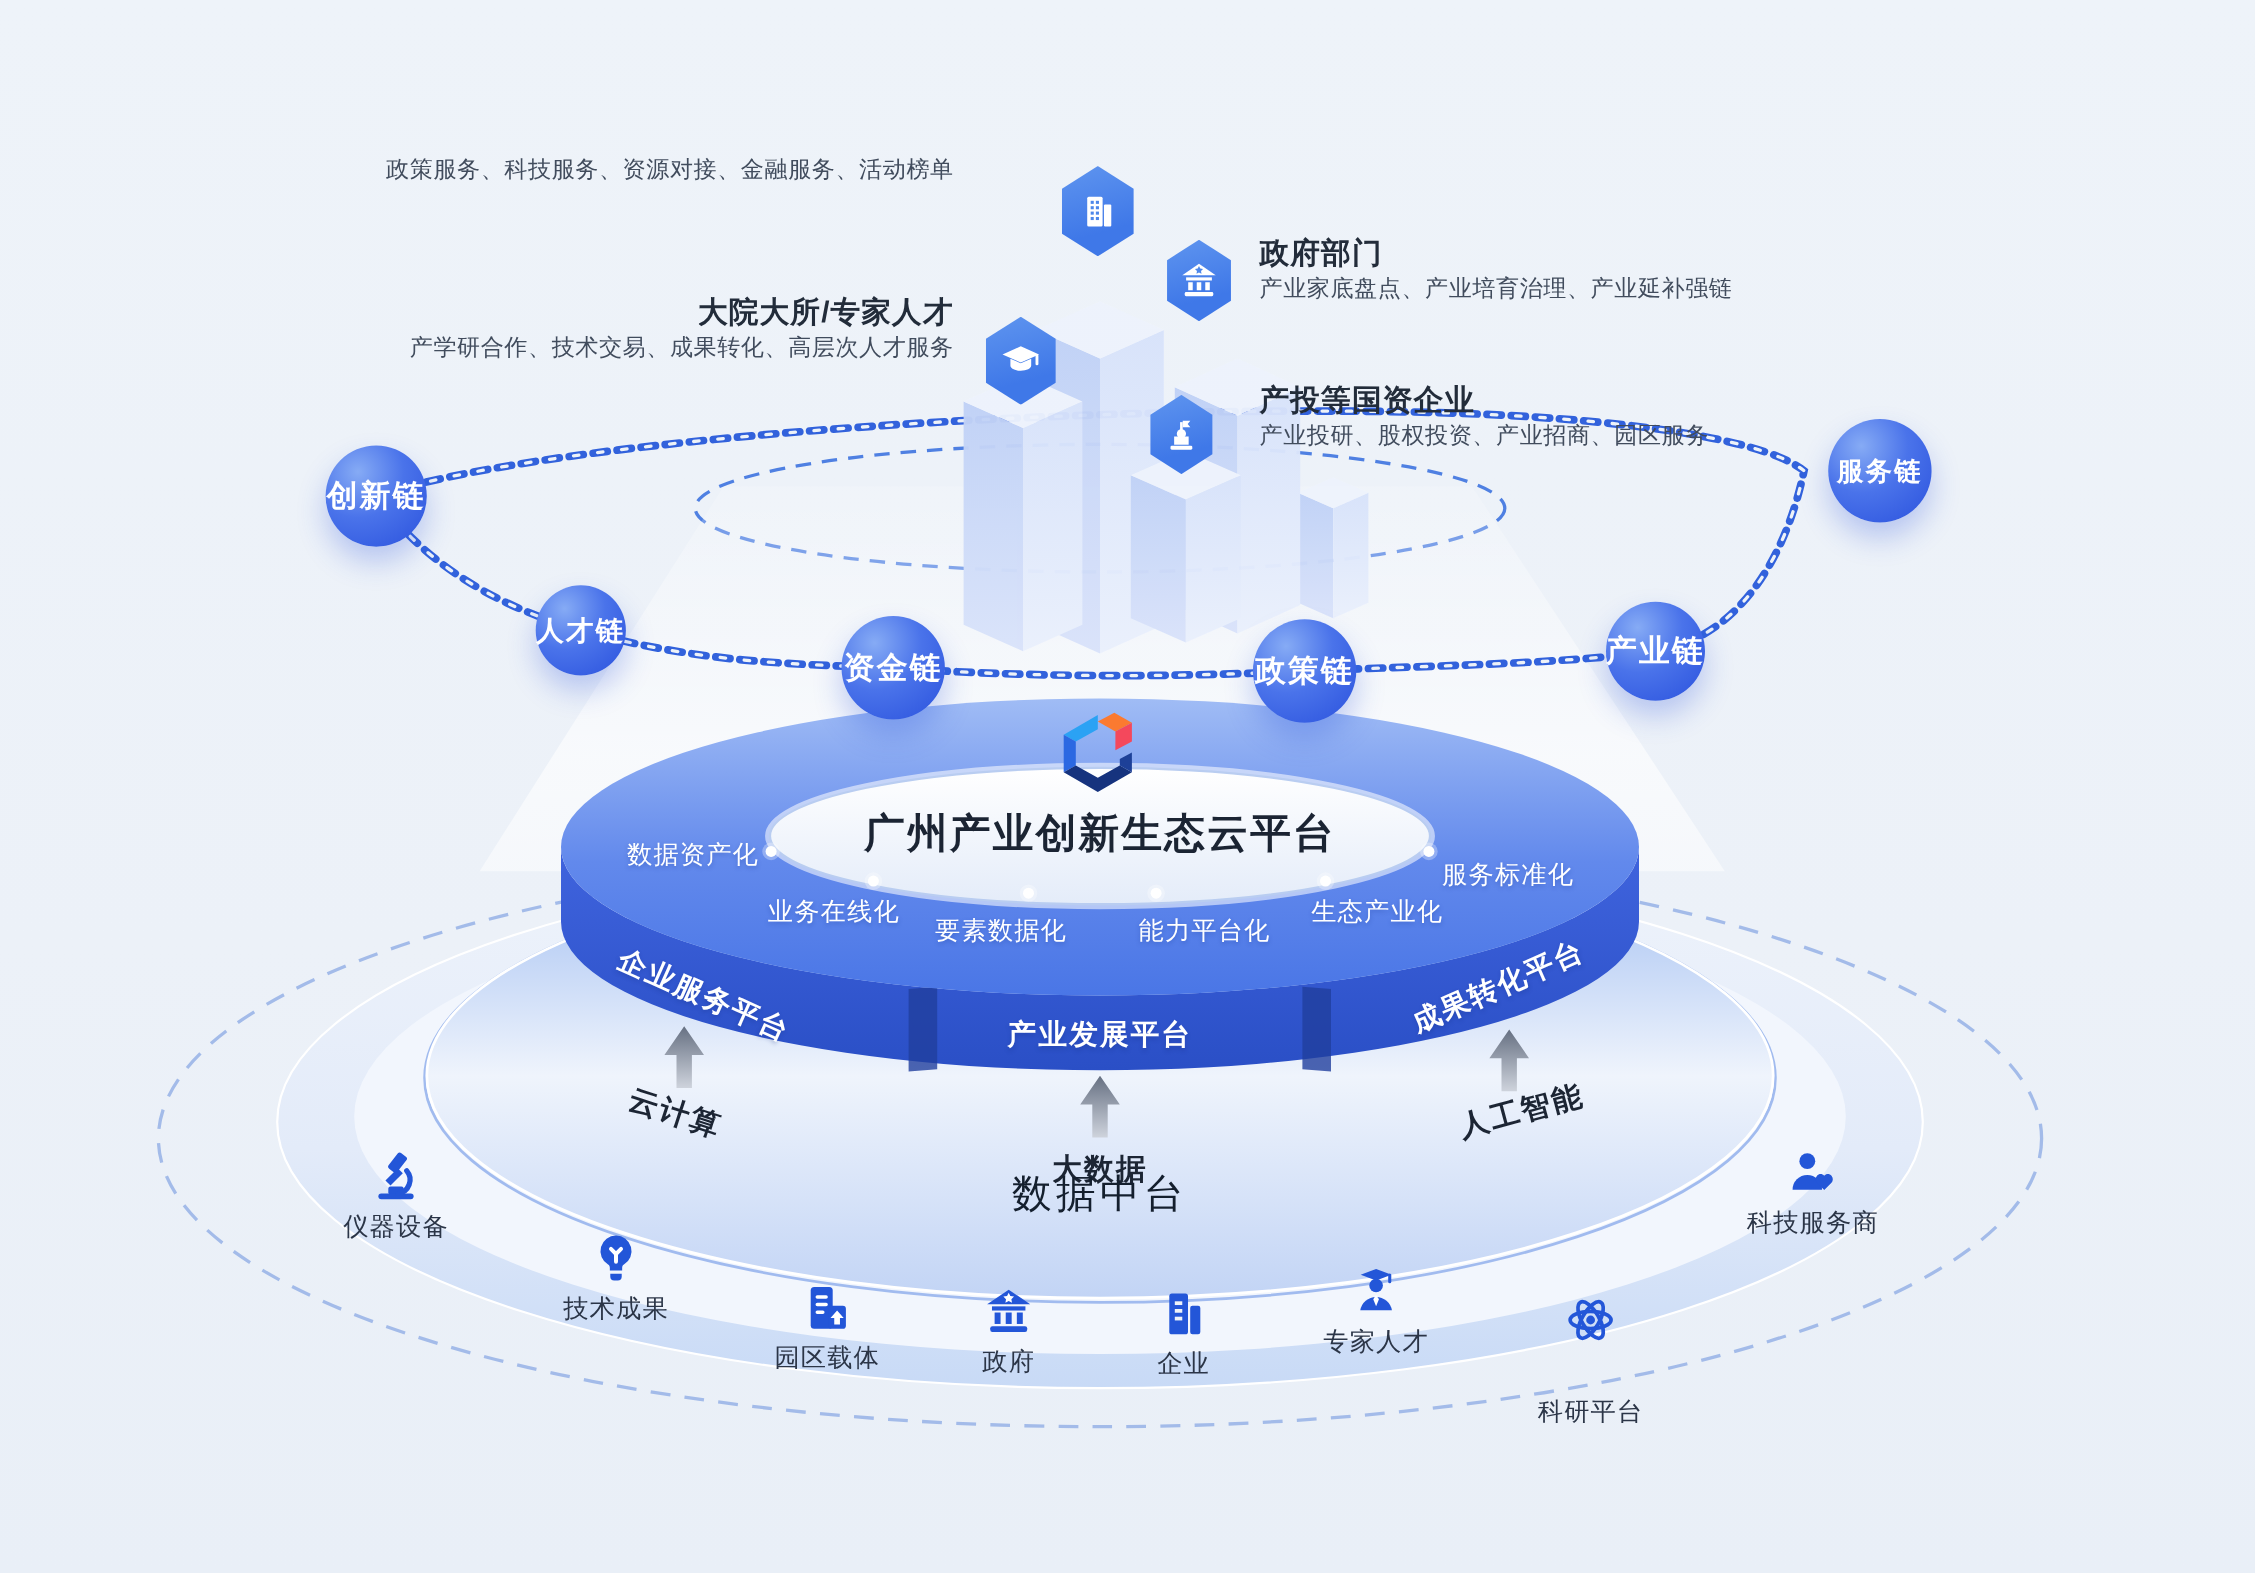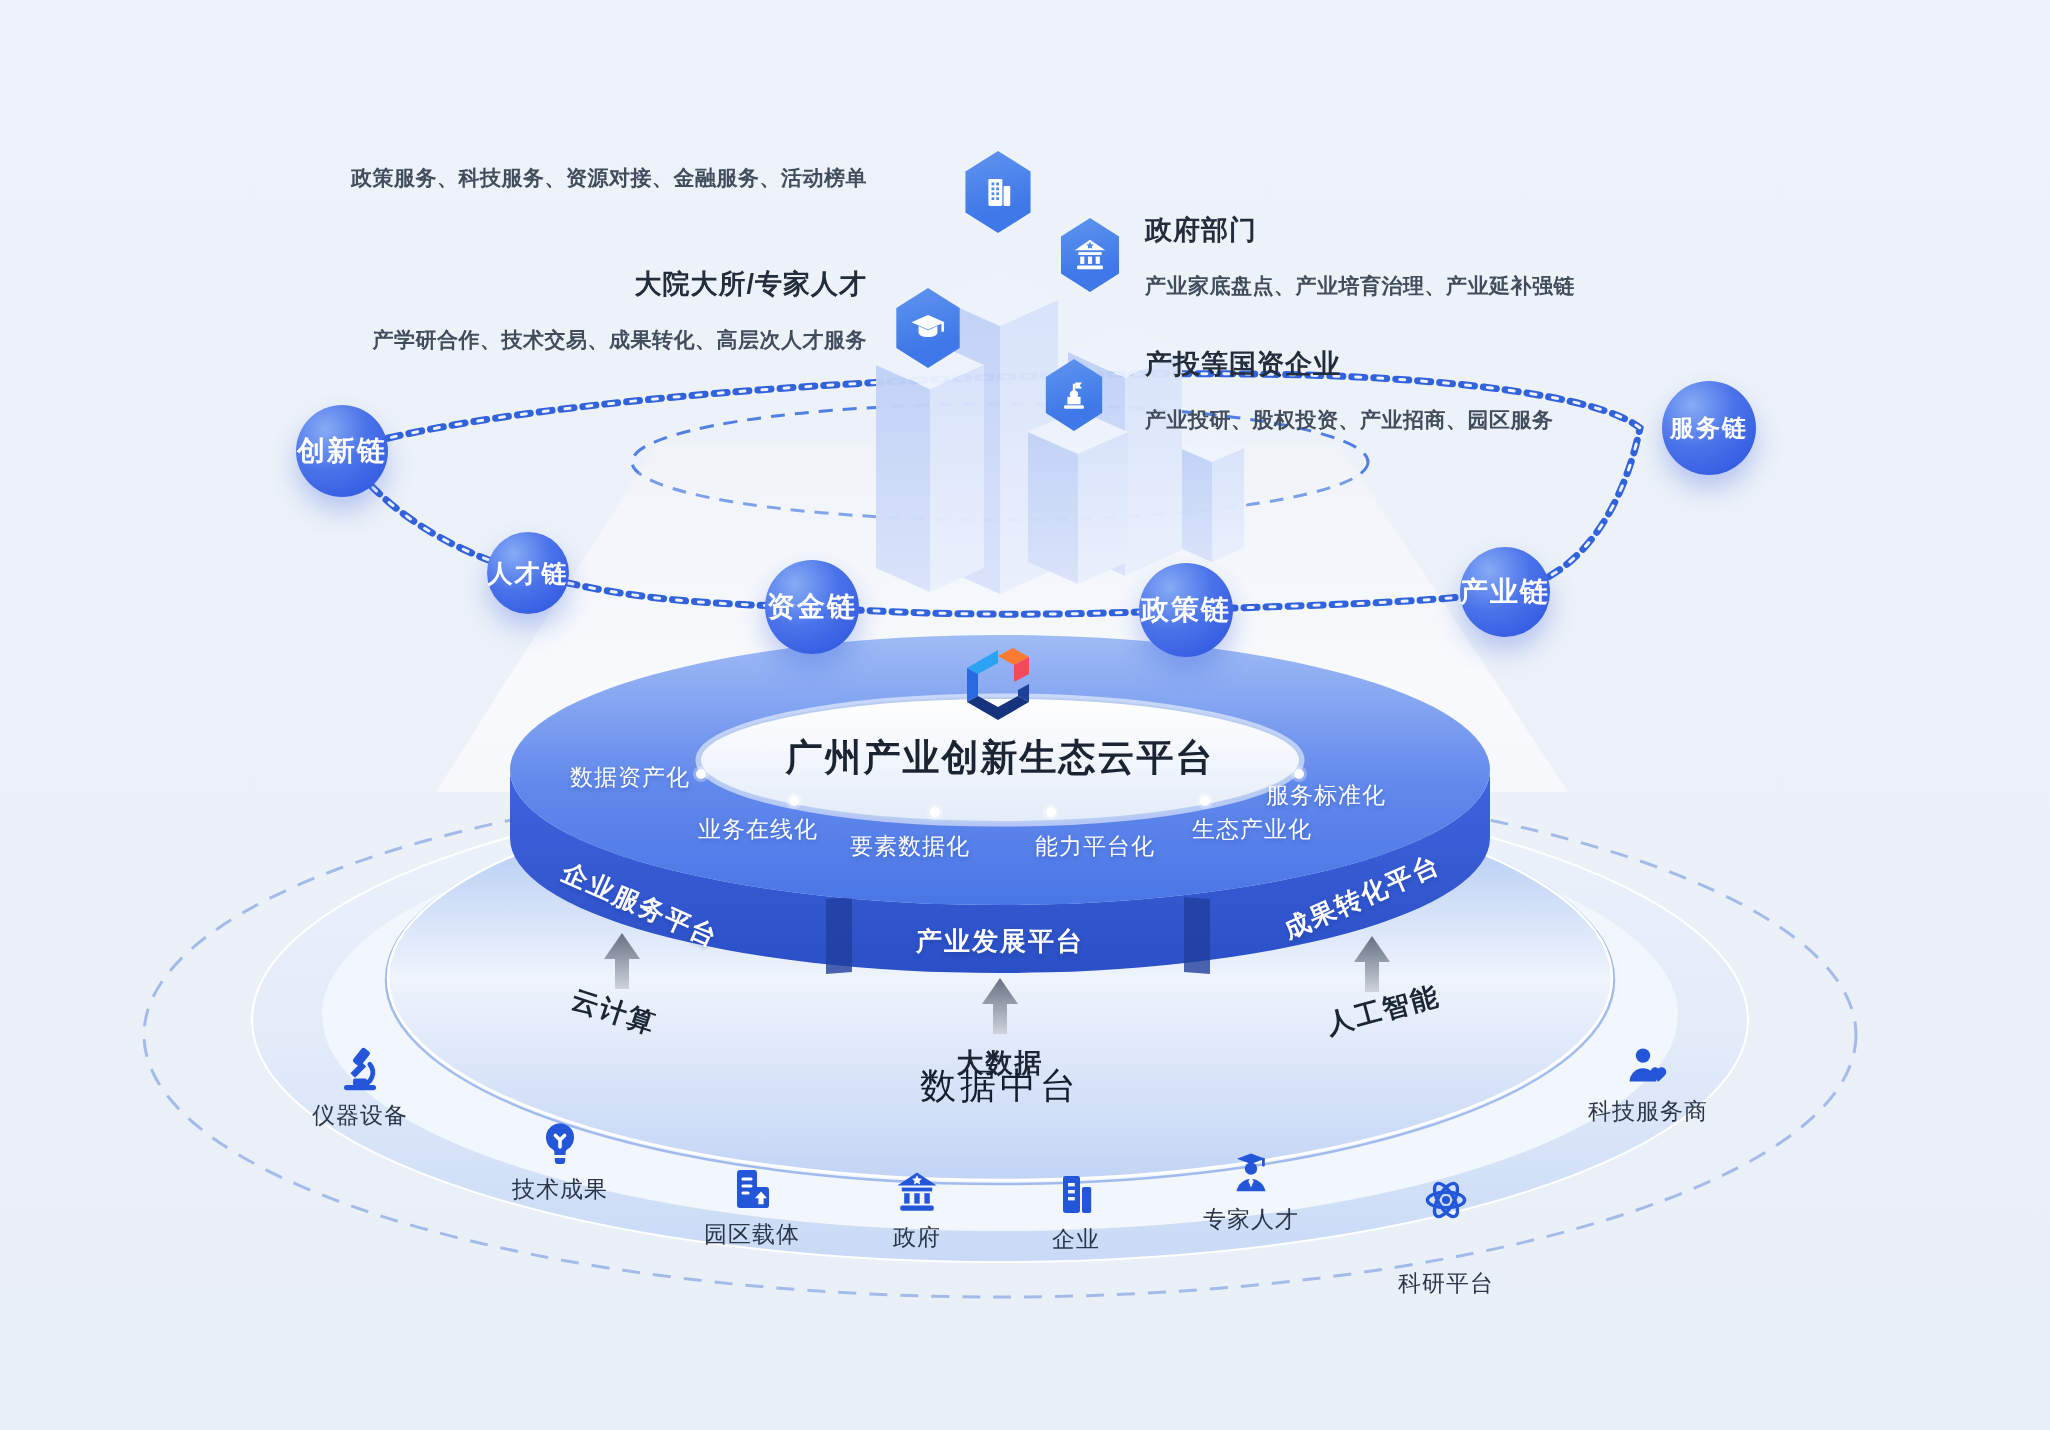--- a/index.html
+++ b/index.html
@@ -4,21 +4,21 @@
 <style>
   html,body{margin:0;padding:0;background:#e8eef5;}
   *{box-sizing:border-box;}
   .canvas{position:relative;width:2050px;height:1430px;overflow:hidden;
     background:linear-gradient(180deg,#eef3f9 0%,#ecf1f8 60%,#e9eff7 100%);
     font-family:"Liberation Sans","DejaVu Sans",sans-serif;}
   svg.scene{position:absolute;left:0;top:0;}
   
   .cluster{position:absolute;white-space:nowrap;}
   .cluster .t{font-size:27px;font-weight:bold;color:#222c3a;letter-spacing:1px;}
-  .cluster .d{font-size:21px;color:#414c5d;margin-top:24px;letter-spacing:0.5px;font-weight:bold;}
+  .cluster .d{font-size:21px;color:#414c5d;margin-top:0;letter-spacing:0.5px;}
   .cluster-r{text-align:right;}
   
   .chain-node{position:absolute;border-radius:50%;display:flex;align-items:center;justify-content:center;
     color:#fff;font-weight:bold;letter-spacing:2px;
     background:radial-gradient(circle at 32% 26%,#86abf5 0%,#4a73ea 45%,#2a51dd 100%);
     box-shadow:0 14px 26px rgba(43,84,220,.28);}
   
   .hex{position:absolute;clip-path:polygon(50% 0,94% 25%,94% 75%,50% 100%,6% 75%,6% 25%);
     background:linear-gradient(165deg,#5f95ef 0%,#video 0,#3f78e8 70%);
     background:linear-gradient(165deg,#5f95ef 0%,#3f78e8 70%);
@@ -253,21 +253,21 @@
 <div class="dot" style="left:794px;top:801px;"></div>
 <div class="dot" style="left:935px;top:812px;"></div>
 <div class="dot" style="left:1051px;top:812px;"></div>
 <div class="dot" style="left:1205px;top:801px;"></div>
 <div class="dot" style="left:1299px;top:774px;"></div>
 <div class="cap" style="left:630px;top:777px;">数据资产化</div>
 <div class="cap" style="left:758px;top:829px;">业务在线化</div>
 <div class="cap" style="left:910px;top:846px;">要素数据化</div>
 <div class="cap" style="left:1095px;top:846px;">能力平台化</div>
 <div class="cap" style="left:1252px;top:829px;">生态产业化</div>
-<div class="cap" style="left:1326px;top:795px;">服务标准化</div>
+<div class="cap" style="left:1371px;top:795px;">服务标准化</div>
 
 <div class="plat" style="left:640px;top:905px;transform:translate(-50%,-50%) rotate(24deg);">企业服务平台</div>
 <div class="plat" style="left:1000px;top:941px;transform:translate(-50%,-50%);">产业发展平台</div>
 <div class="plat" style="left:1362px;top:897px;transform:translate(-50%,-50%) rotate(-24deg);">成果转化平台</div>
 
 <div class="tech" style="left:614px;top:1012px;transform:translate(-50%,-50%) rotate(18deg);">云计算</div>
 <div class="tech" style="left:1000px;top:1044px;transform:translate(-50%,-50%);margin-top:19px;">大数据</div>
 <div class="tech" style="left:1383px;top:1010px;transform:translate(-50%,-50%) rotate(-15deg);">人工智能</div>
 <div class="dmp" style="left:1000px;top:1086px;">数据中台</div>
 

